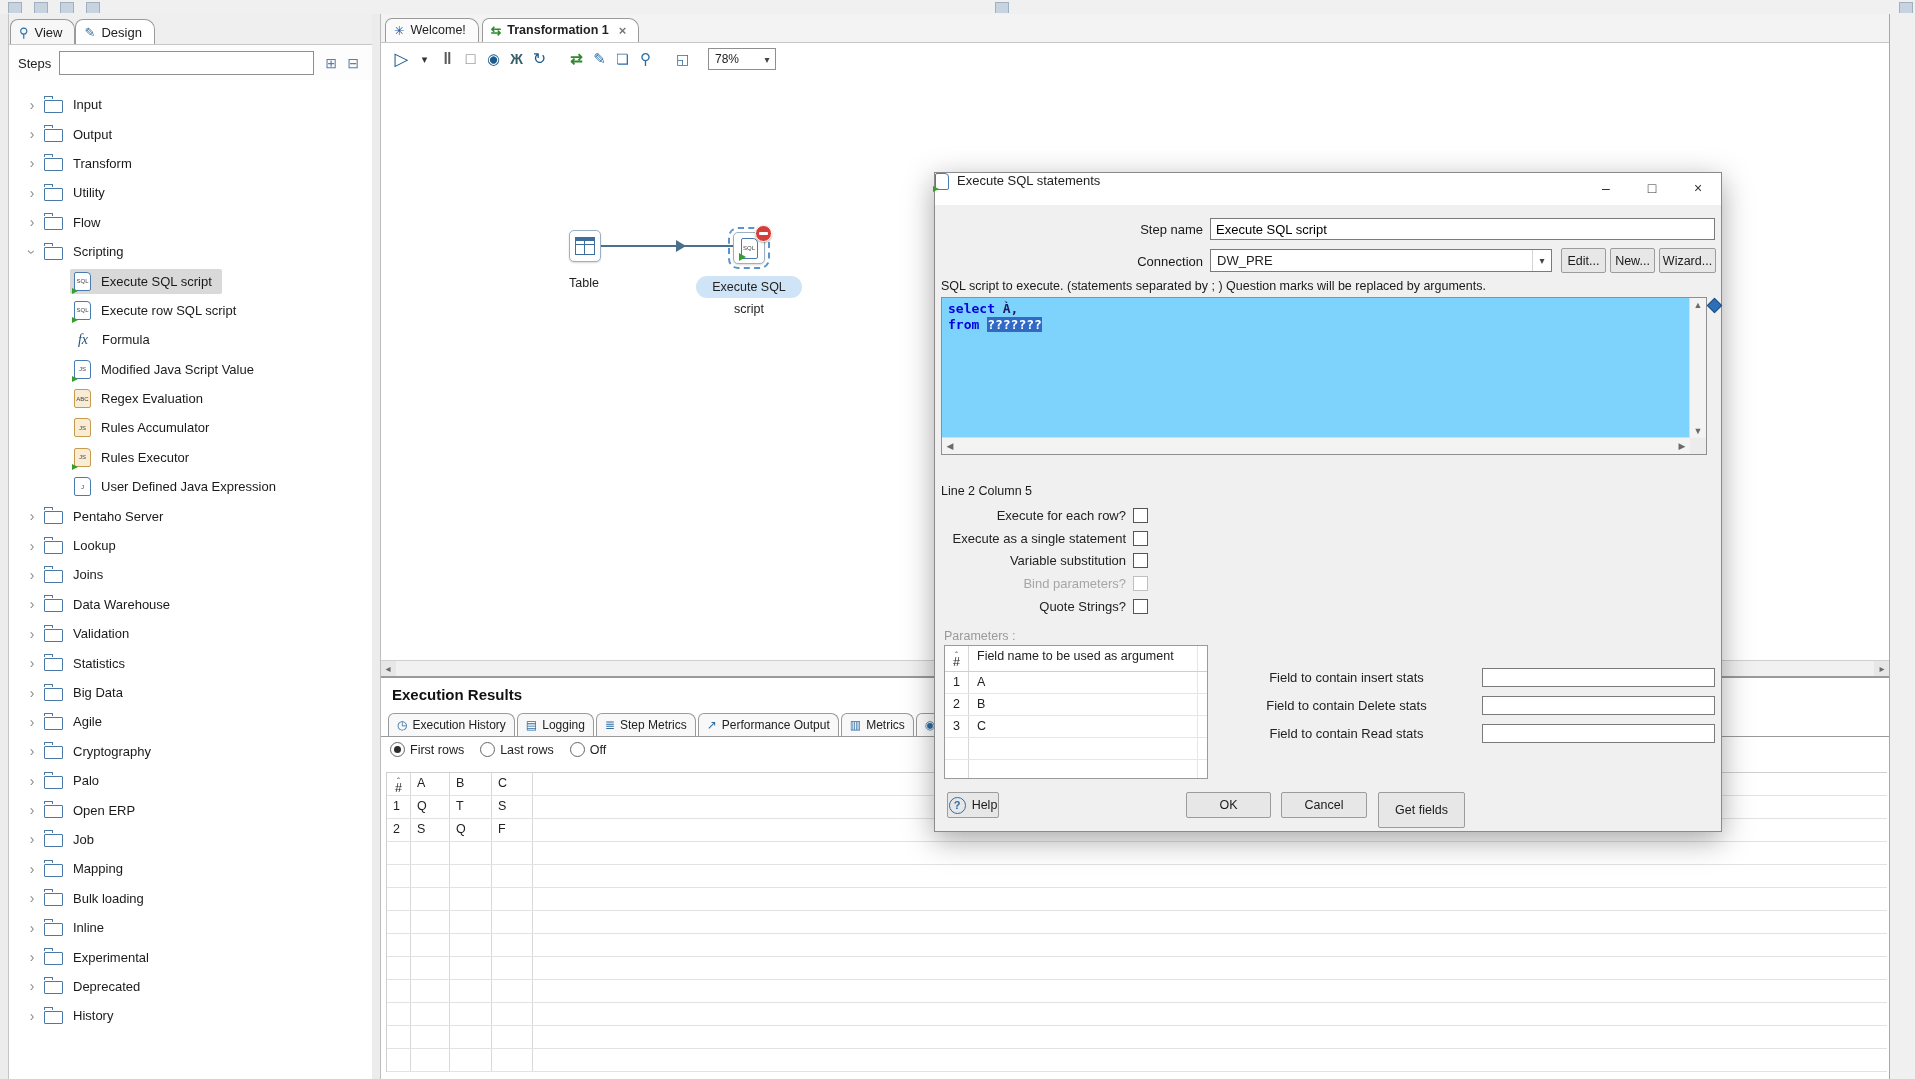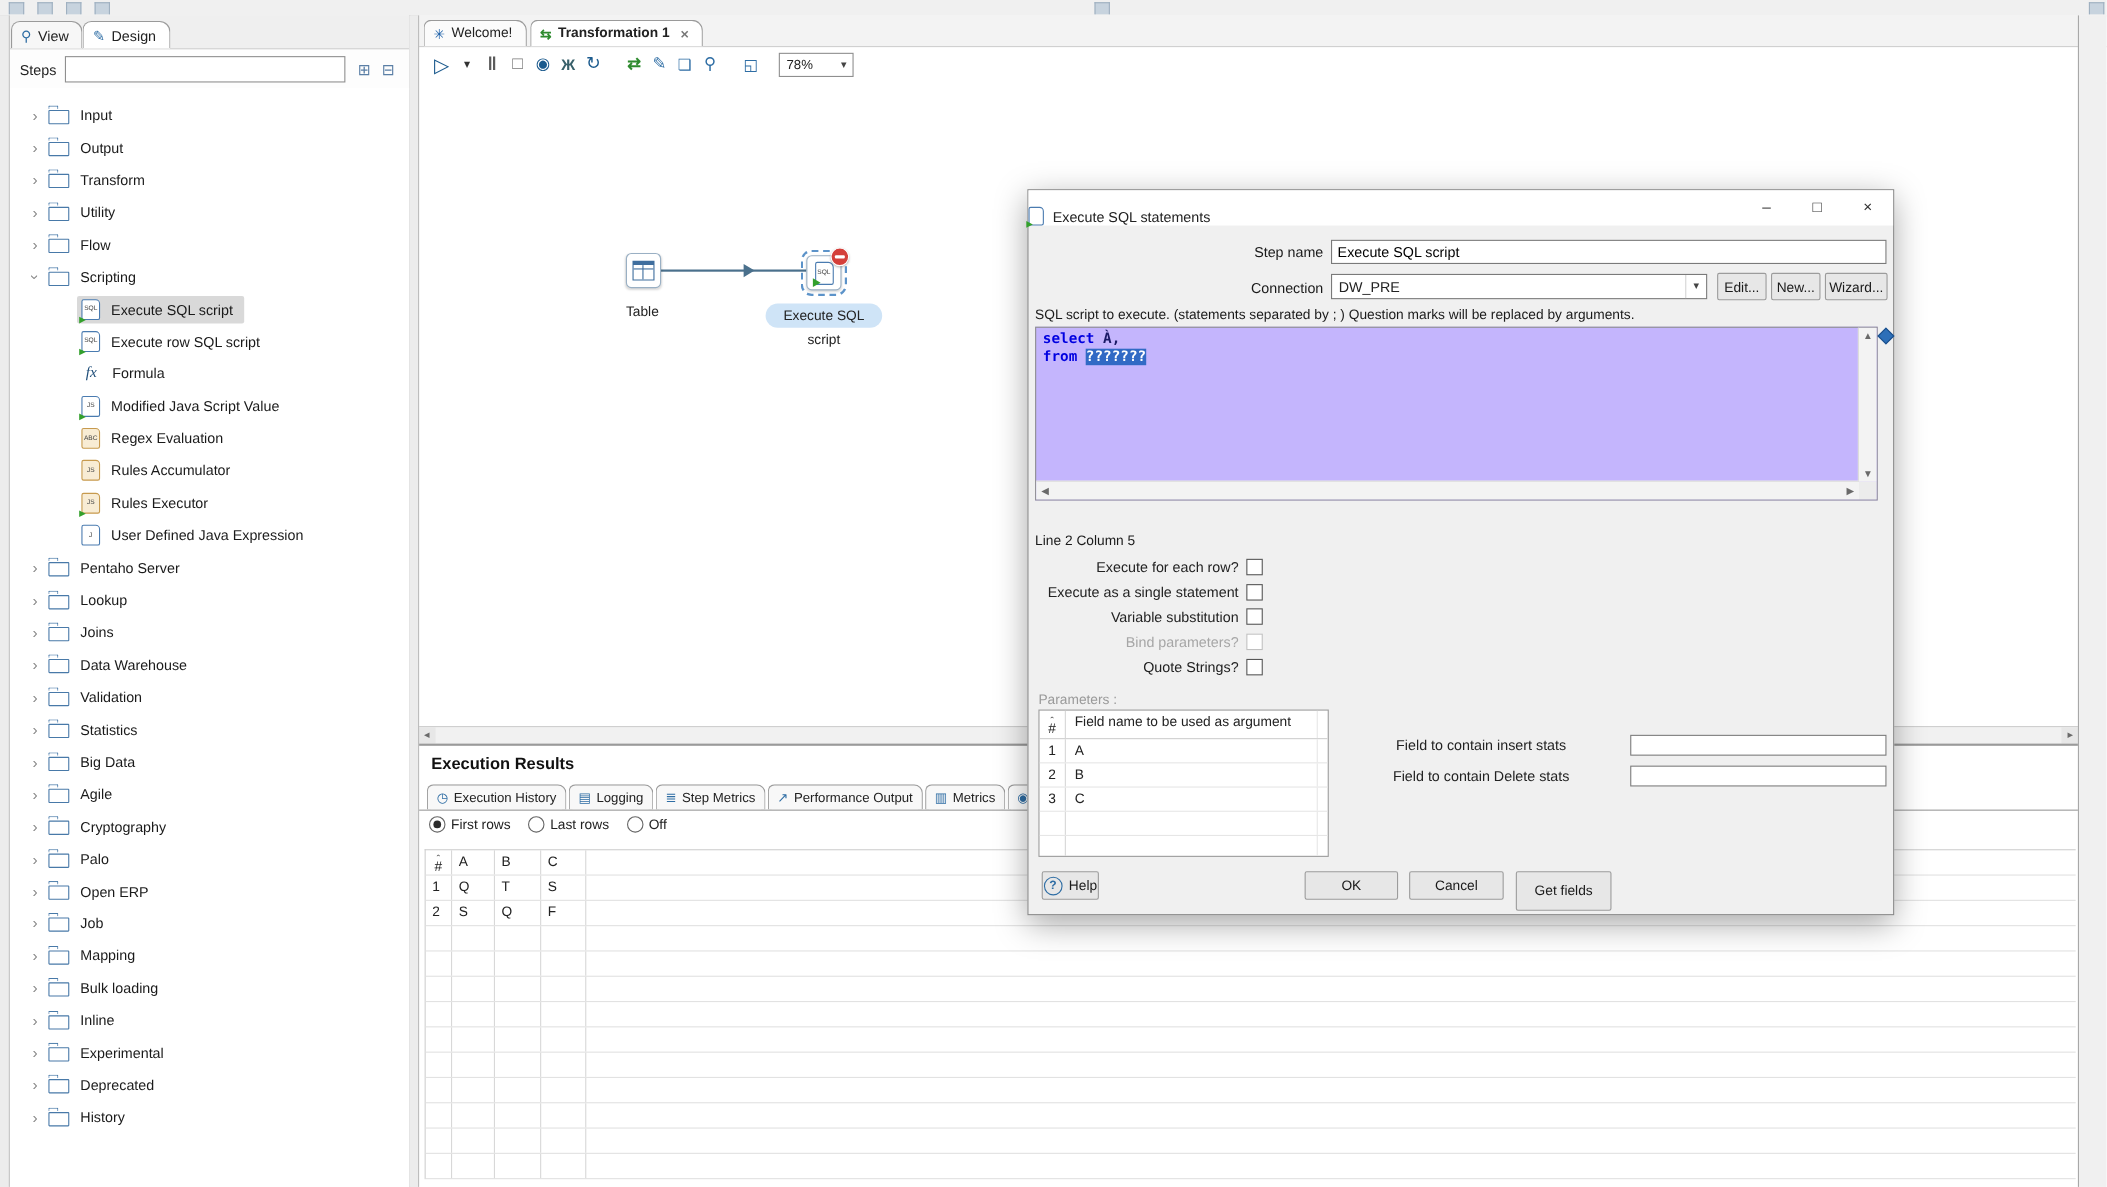--- a/index.html
+++ b/index.html
@@ -77,33 +77,33 @@
   .radio{width:13px;height:13px;border:1px solid #666;border-radius:50%;background:#fff;position:relative;display:inline-block}
   .radio.on::after{content:"";position:absolute;inset:3px;background:#2b2b2b;border-radius:50%}
   .grid{position:absolute;left:6px;top:94px;width:1500px;border-left:1px solid #cfcfcf;border-top:1px solid #cfcfcf}
   .grid-row{display:flex;height:23px;border-bottom:1px solid #e2e2e2;box-sizing:border-box}
   .grid-cell{border-right:1px solid #d8d8d8;padding:3px 0 0 6px;font-size:12.5px;box-sizing:border-box;overflow:hidden}
   .grid-cell.filler{border-right:none;flex:1}
   .gc-hash{display:flex;flex-direction:column;align-items:center;justify-content:center;line-height:8px;padding:0}
   .gc-hash .caret{font-size:9px;color:#555;height:7px}
   
   .dialog{position:absolute;left:934px;top:172px;width:786px;height:658px;background:#f0f0f0;border:1px solid #8a8a8a;box-shadow:0 8px 28px rgba(0,0,0,.35);z-index:10}
-  .dlg-title{height:32px;background:#fff;display:flex;align-items:flex-end;gap:8px;font-size:13px}
+  .dlg-title{height:32px;background:#fff;display:flex;align-items:flex-start;gap:8px;font-size:13px}
   .dlg-ic{width:12px;height:15px;border:1px solid #4a7bb0;border-radius:2px 4px 2px 2px;background:#fff;position:relative;flex:none}
   .dlg-ic::after{content:"";position:absolute;left:-3px;bottom:-3px;border-left:6px solid #33a02c;border-top:3px solid transparent;border-bottom:3px solid transparent}
   .dlg-ctrls{margin-left:auto;display:flex;height:32px}
   .dlg-ctrl{width:46px;text-align:center;line-height:30px;font-size:14px;color:#333}
   .dlg-label{position:absolute;text-align:right;font-size:13px;color:#1a1a1a}
   .dlg-input{position:absolute;border:1px solid #7a7a7a;background:#fff;font-family:inherit;font-size:13px;padding:0 5px;box-sizing:border-box;outline:none}
   .combo{position:absolute;border:1px solid #7a7a7a;background:#fff;display:flex;align-items:center;box-sizing:border-box}
   .combo .cval{flex:1;padding-left:6px;font-size:13px}
   .combo .carr{width:18px;text-align:center;color:#444;font-size:10px;border-left:1px solid #d5d5d5;align-self:stretch;line-height:21px}
   .btn{position:absolute;background:#e7e7e7;border:1px solid #9c9c9c;border-radius:2px;font-size:12.5px;text-align:center;box-sizing:border-box;display:flex;align-items:center;justify-content:center;gap:6px;color:#1a1a1a}
   .sql-caption{position:absolute;left:6px;top:106px;font-size:12.5px;color:#1a1a1a}
-  .sql-box{position:absolute;left:6px;top:124px;width:766px;height:158px;border:1px solid #8f8f8f;background:#c4b5fd;box-sizing:border-box}
+  .sql-box{position:absolute;left:6px;top:124px;width:766px;height:158px;border:1px solid #8f8f8f;background:#7dd3fc;box-sizing:border-box}
   .sql-text{position:absolute;left:0;top:0;right:16px;bottom:16px;padding:3px 6px;font-family:"DejaVu Sans Mono",monospace;font-size:13px;line-height:16px;overflow:hidden}
   .sql-line{white-space:pre}
   .kw{color:#0000e0;font-weight:bold}
   .sqltxt{color:#1a1a66;font-weight:bold}
   .selhl{background:#316ac5;color:#fff;font-weight:bold}
   .vscroll{position:absolute;right:0;top:0;bottom:16px;width:16px;background:#f3f3f3;border-left:1px solid #dcdcdc;display:flex;flex-direction:column;justify-content:space-between;align-items:center}
   .hscroll2{position:absolute;left:0;right:16px;bottom:0;height:16px;background:#f3f3f3;border-top:1px solid #dcdcdc;display:flex;justify-content:space-between;align-items:center}
   .scorner{position:absolute;right:0;bottom:0;width:16px;height:16px;background:#ececec}
   .sbtn{color:#6a6a6a;font-size:9px;line-height:14px;width:16px;text-align:center}
   .var-diamond{position:absolute;left:774px;top:127px;width:9px;height:9px;background:#2d6fb8;transform:rotate(45deg);border:1px solid #1c4f8a}
@@ -685,20 +685,24 @@
 
   <div class="stats" id="statFields">
       <div class="stat-row">
         <span class="stat-label">Field to contain insert stats</span>
         <input class="stat-input" style="">
       </div>
       <div class="stat-row">
         <span class="stat-label">Field to contain Delete stats</span>
         <input class="stat-input" style="">
       </div>
+      <div class="stat-row">
+        <span class="stat-label">Field to contain Read stats</span>
+        <input class="stat-input" style="">
+      </div>
     </div>
 
   <div class="btn" style="left:12px;top:619px;width:52px;height:26px">
     <span class="help-q">?</span>
     <span>Help</span>
   </div>
   <div class="btn" style="left:251px;top:619px;width:85px;height:26px">OK</div>
   <div class="btn" style="left:346px;top:619px;width:86px;height:26px">Cancel</div>
   <div class="btn" style="left:443px;top:619px;width:87px;height:36px">Get fields</div>
 </div>

